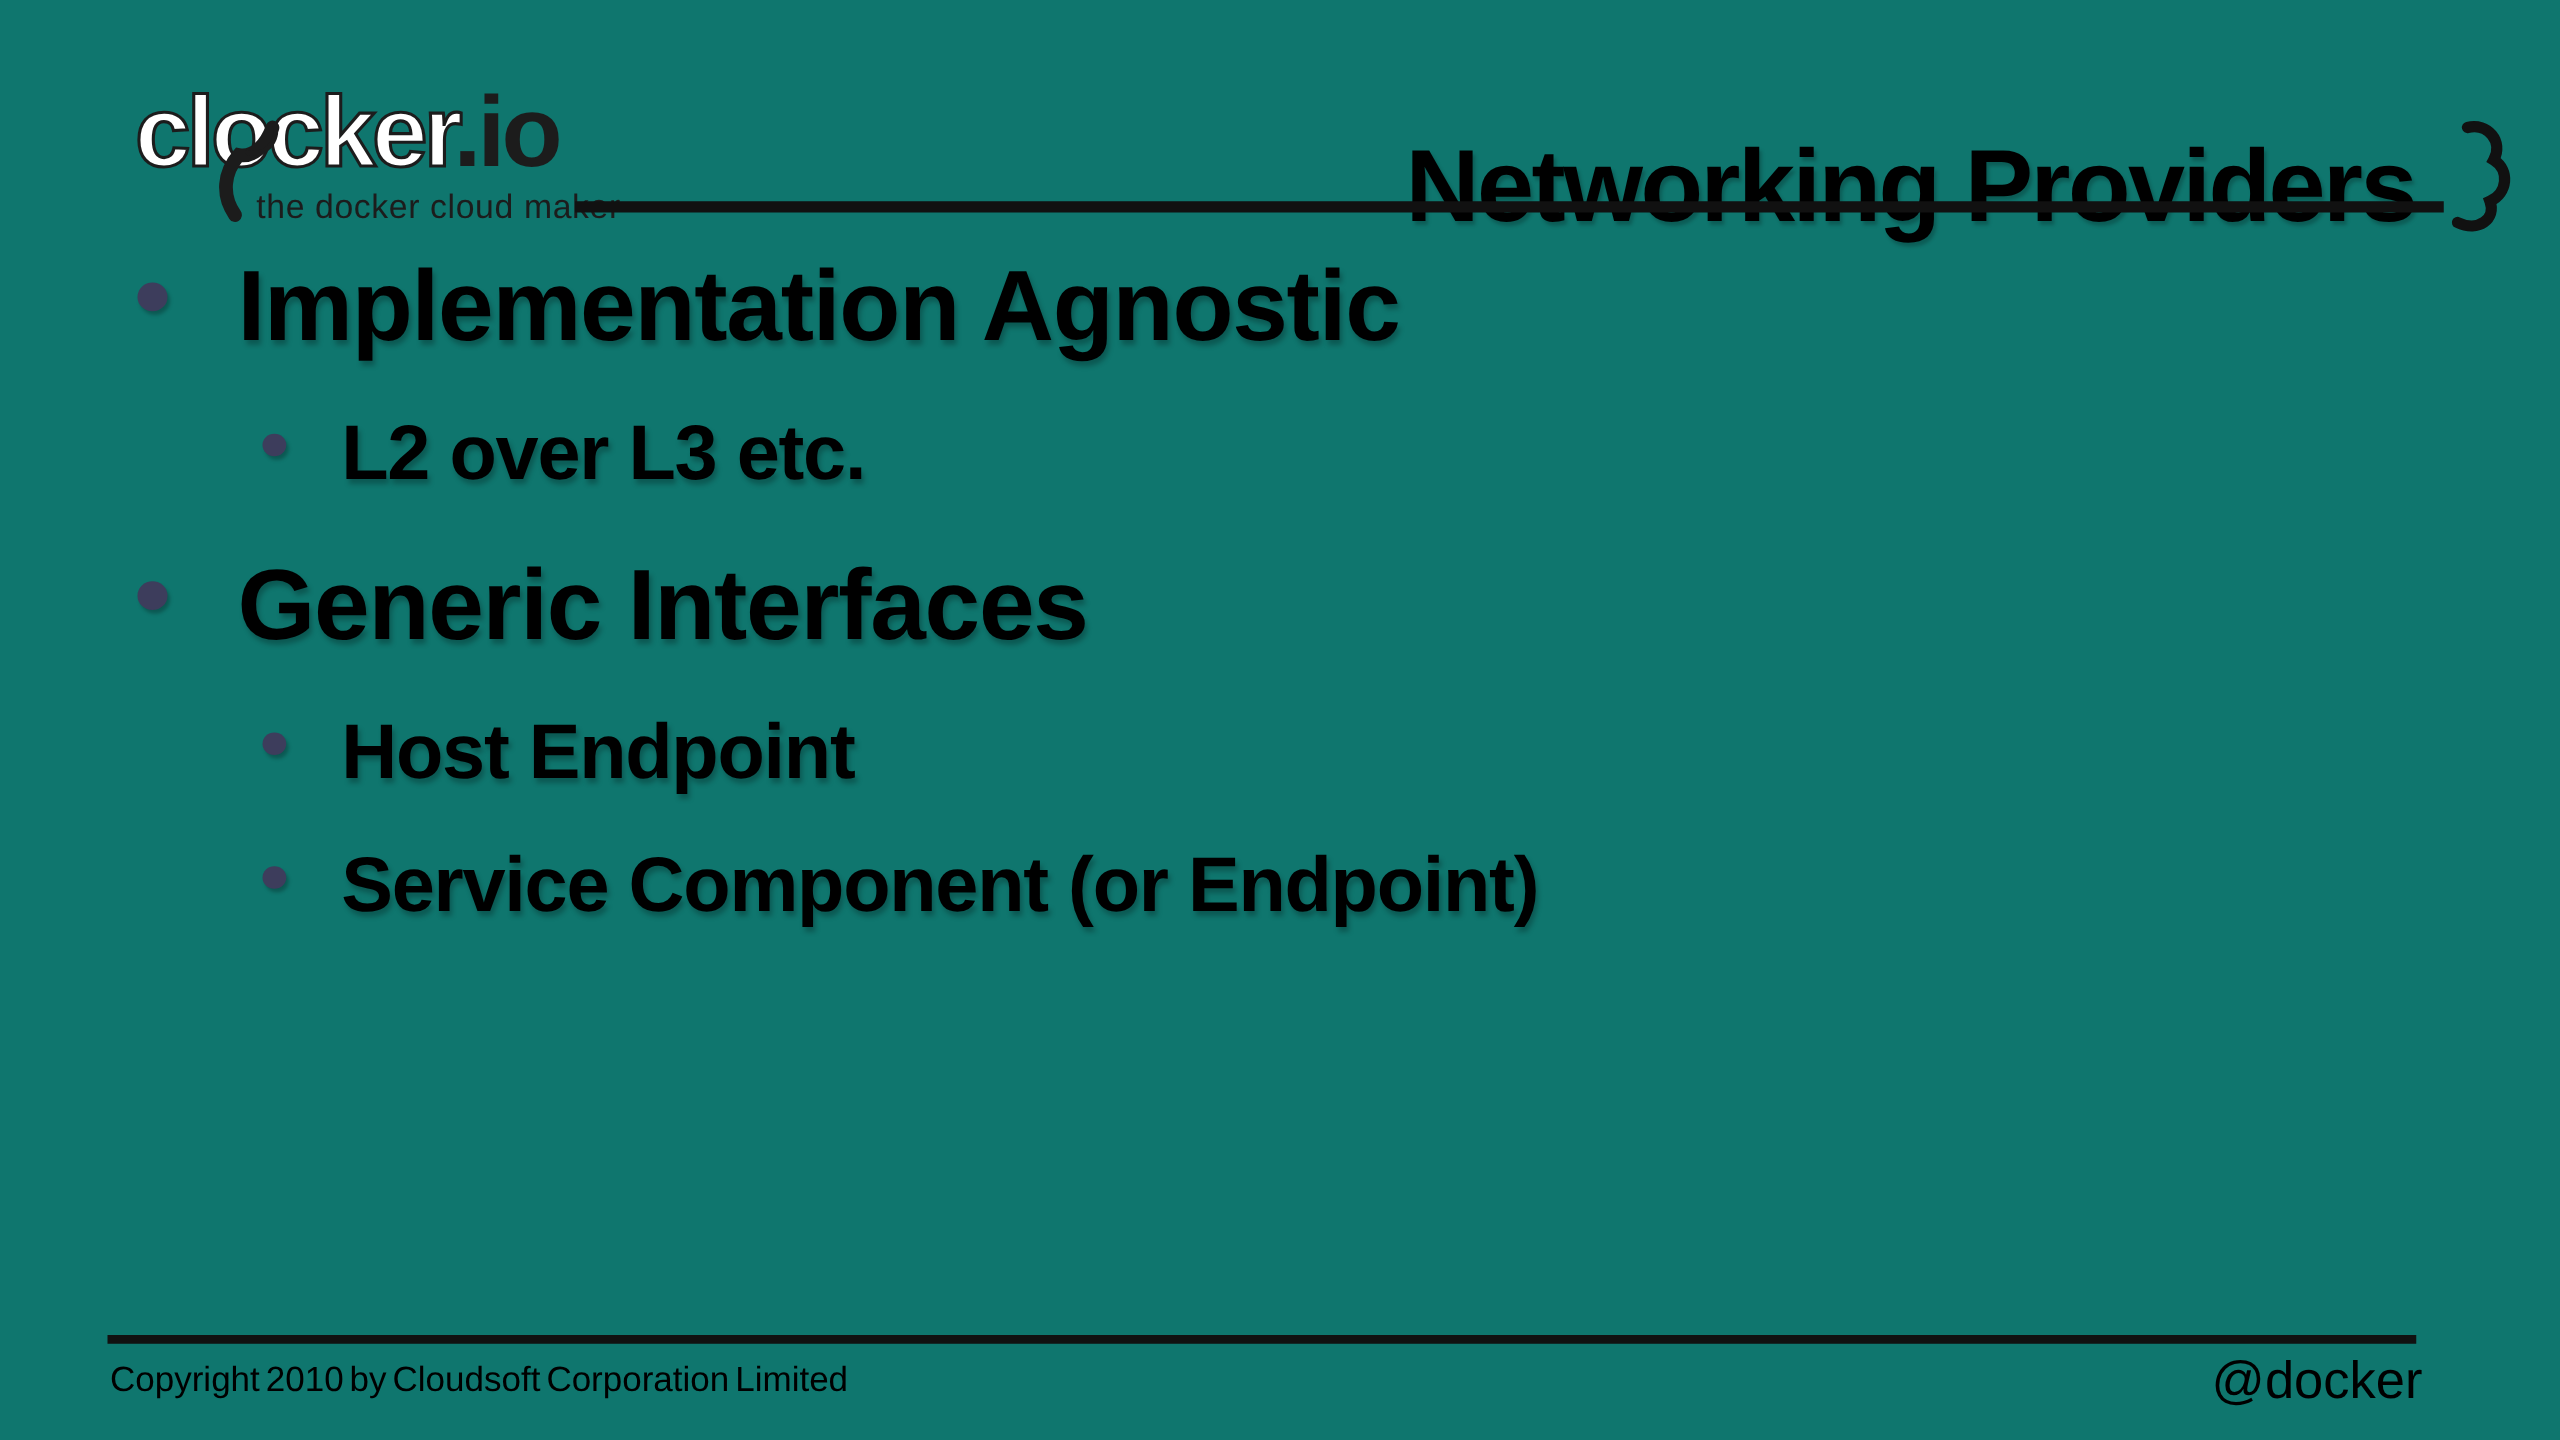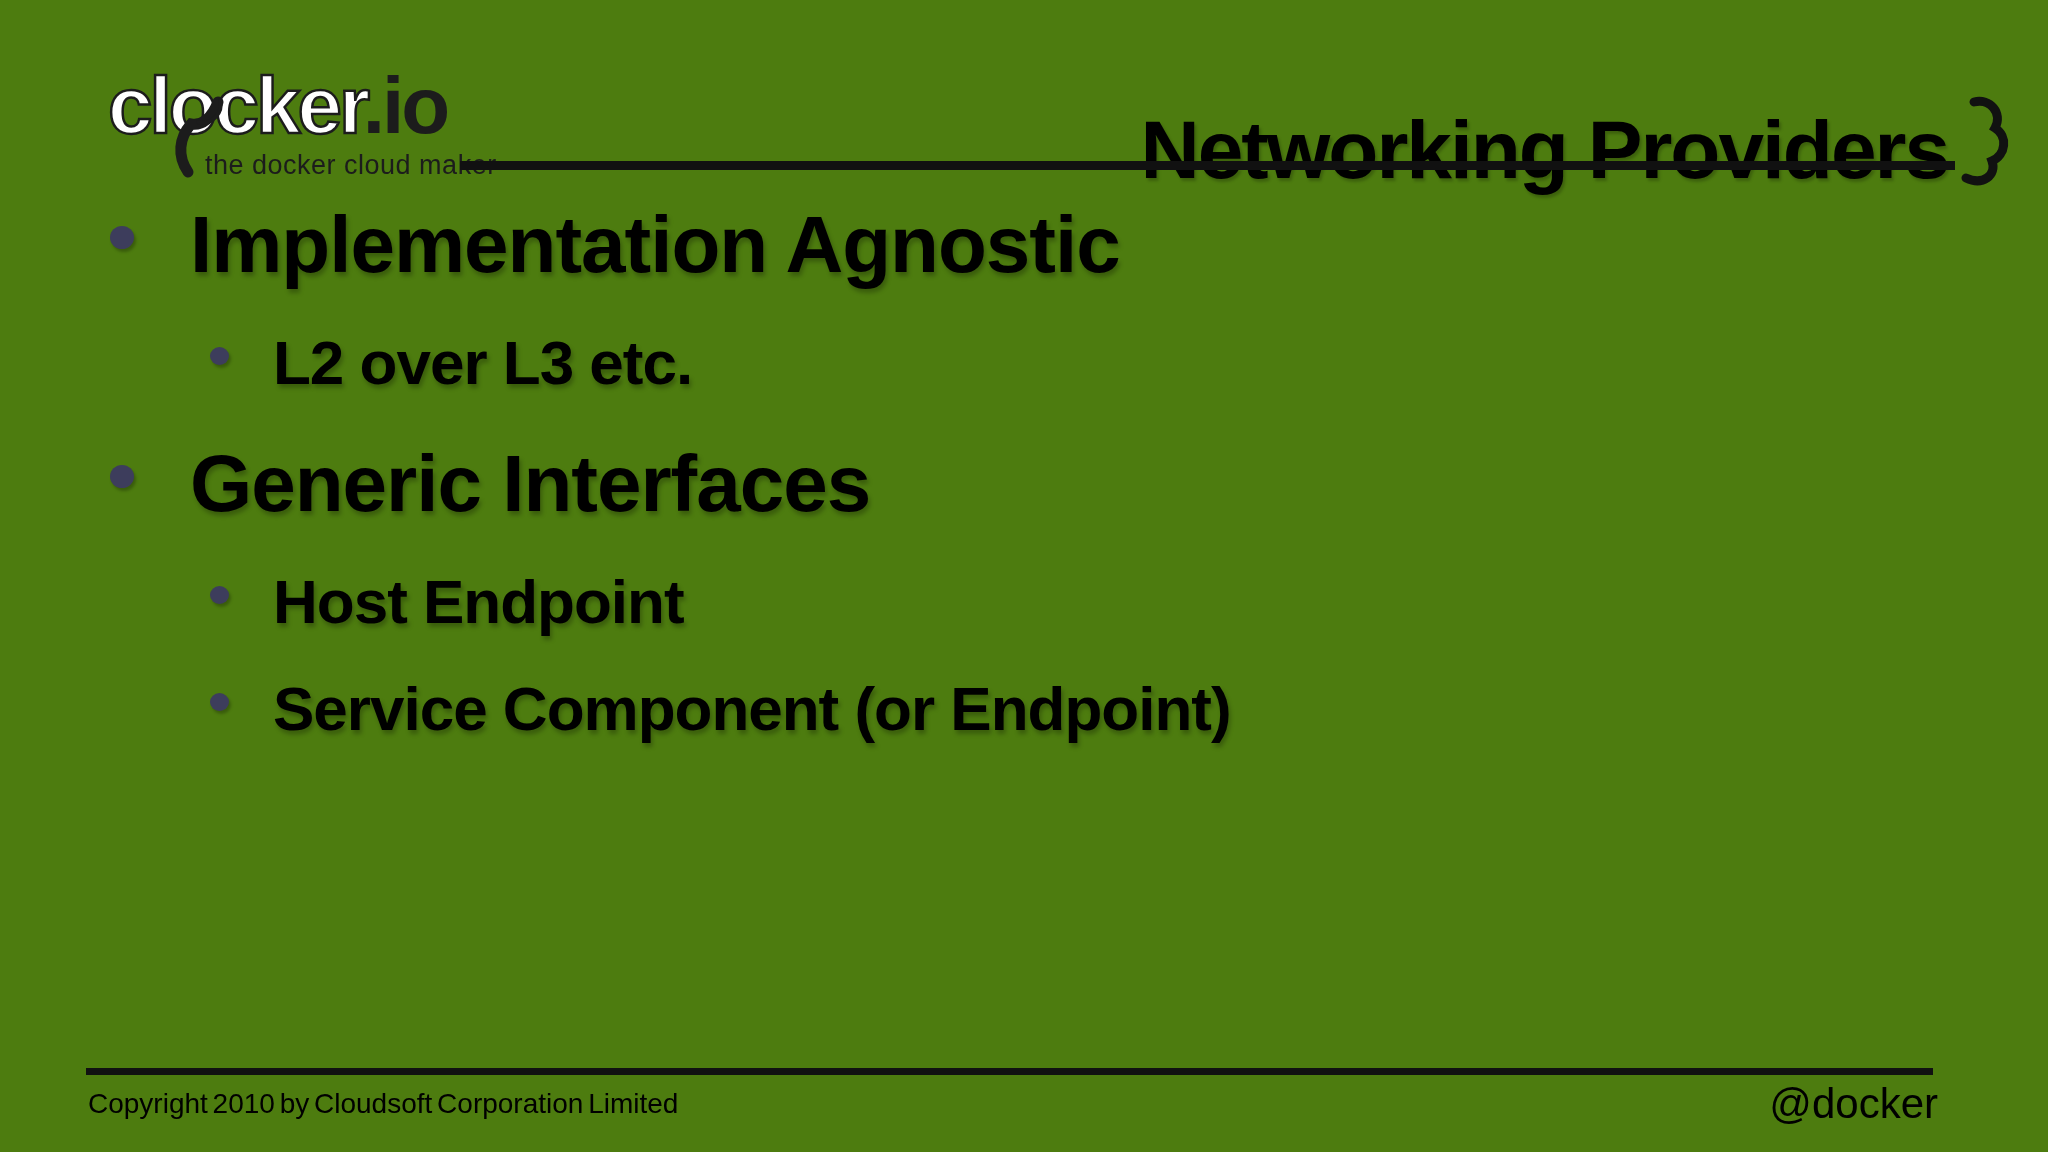--- a/index.html
+++ b/index.html
@@ -1,19 +1,19 @@
 <!DOCTYPE html>
 <html><head>
 <meta charset="utf-8">
 <style>
   html,body{margin:0;padding:0;background:#ffffff;}
   .slide{
     position:relative;
     width:2048px;height:1152px;
-    background:#4d7c0f;
+    background:#0f766e;
     overflow:hidden;
     font-family:"Liberation Sans","DejaVu Sans",sans-serif;
     color:#000;
   }
 
   
   .logo{position:absolute;left:108px;top:66px;width:420px;height:120px;}
   .logo-word{
     position:absolute;left:0;top:0;
     font-size:80px;font-weight:bold;letter-spacing:-3px;line-height:1;
@@ -25,21 +25,21 @@
     text-stroke:2.5px #1c1c1c;
   }
   .logo-solid{color:#1c1c1c;}
   .logo-swoosh{position:absolute;left:64px;top:28px;}
   .logo-tagline{
     position:absolute;left:97px;top:84px;
     font-size:27px;color:#1c1c1c;letter-spacing:0.5px;white-space:nowrap;
   }
 
   .slide-title{
-    position:absolute;top:52px;right:100px;
+    position:absolute;top:52px;right:116px;
     font-size:82px;font-weight:bold;letter-spacing:-2px;line-height:1.05;
     white-space:nowrap;
     text-shadow:2px 3px 3px rgba(0,0,0,0.22);
   }
   .header-rule{
     position:absolute;left:460px;top:161px;width:1495px;height:9px;
     background:#111111;
   }
   .cloud-edge{position:absolute;left:1950px;top:94px;}
 

